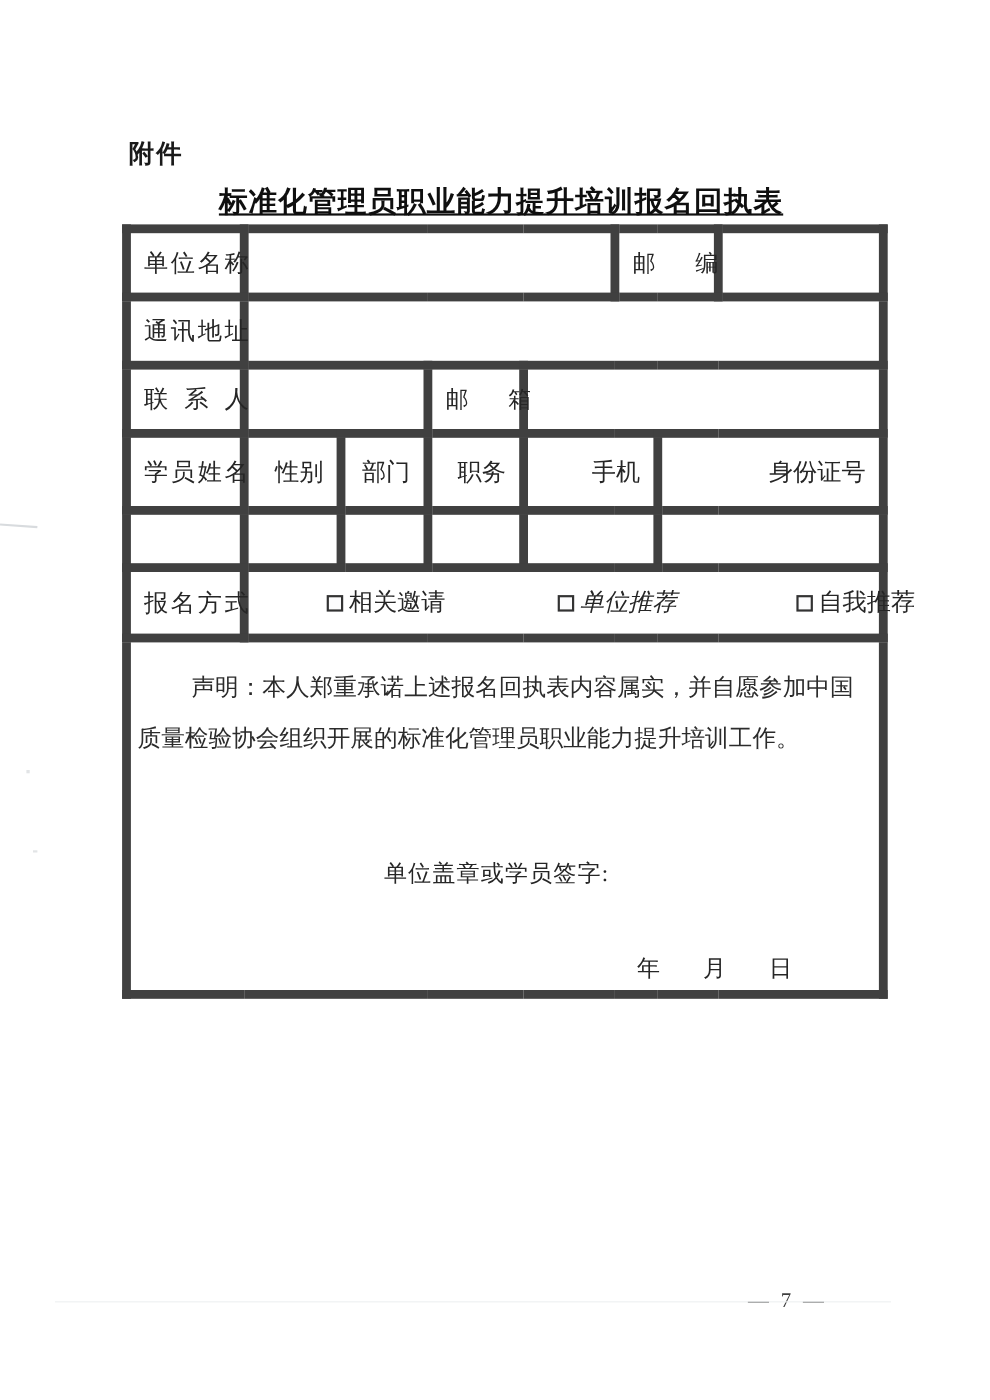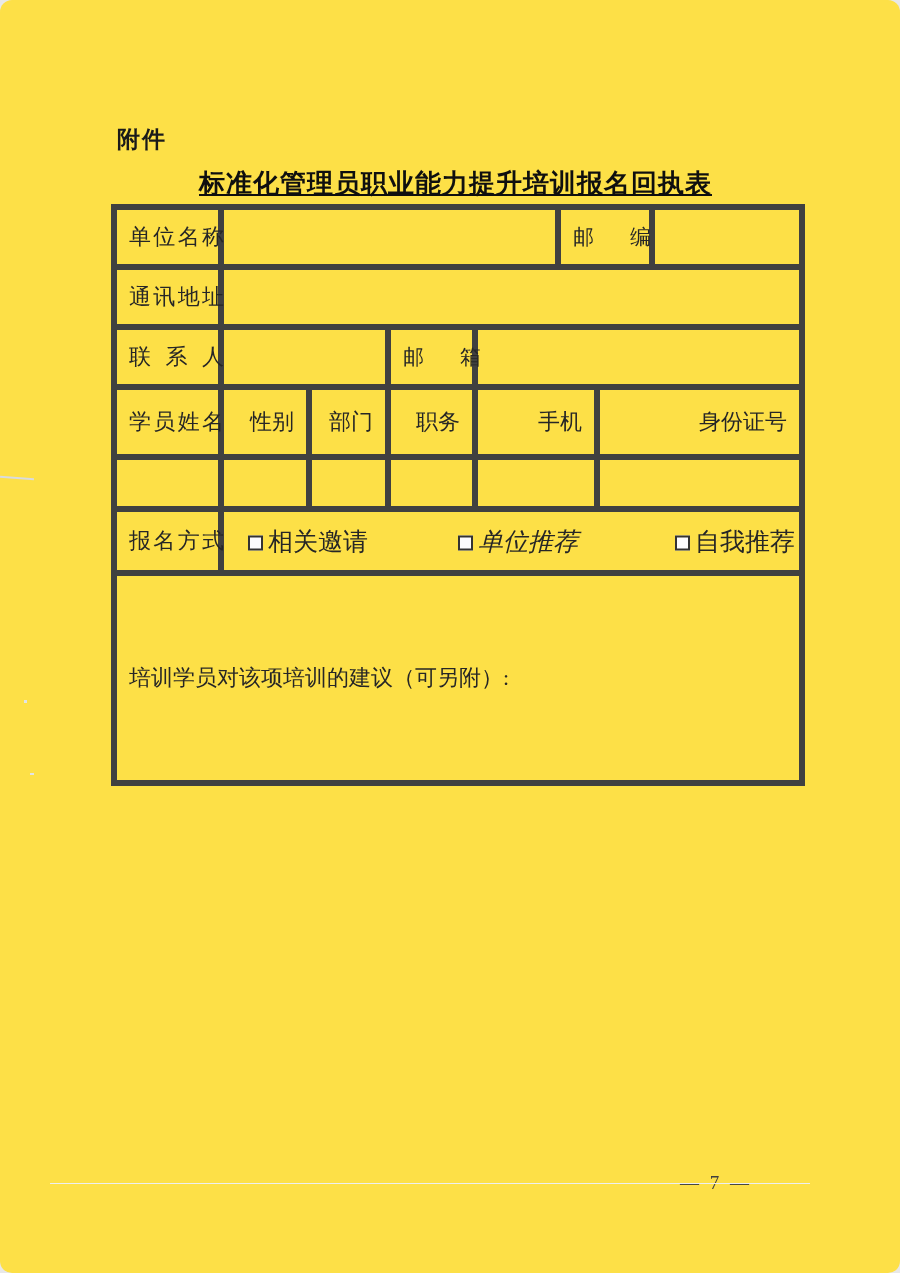--- a/index.html
+++ b/index.html
@@ -1,25 +1,24 @@
 <!DOCTYPE html>
 <html><head>
 <meta charset="utf-8">
 <style>
   * { margin: 0; padding: 0; box-sizing: border-box; }
   html, body { background: #e8e8e8; }
   .page {
     position: relative;
     width: 900px;
     height: 1273px;
-    background: #fde047;
+    background: #ffffff;
     overflow: hidden;
     font-family: "Liberation Serif", "DejaVu Serif", serif;
     color: #2e2e2e;
-    border-radius: 12px;
   }
   .attachment {
     position: absolute;
     left: 117px; top: 124px;
     font-family: "DejaVu Sans", "Liberation Sans", sans-serif;
     font-weight: bold;
     font-size: 23px;
     color: #1a1a1a;
     letter-spacing: 2px;
   }
@@ -36,21 +35,21 @@
     text-decoration: underline;
   }
   table.form {
     position: absolute;
     left: 111px; top: 204px;
     width: 689px;
     border-collapse: collapse;
     table-layout: fixed;
   }
   table.form td {
-    border: 6px solid #404040;
+    border: 8px solid #404040;
     font-size: 22px;
     color: #262626;
     vertical-align: middle;
     padding: 12px;
   }
   td.label-cell { padding-left: 8px; }
   .jlabel {
     display: inline-block;
     width: 95px;
     text-align: justify;
@@ -64,22 +63,23 @@
     text-align-last: justify;
     font-size: 21px;
   }
   td.header-cell { text-align: right; font-size: 21px; }
   td.options-cell { position: relative; }
   .option {
     position: absolute;
     top: 50%;
     transform: translateY(-50%);
     white-space: nowrap;
-    font-size: 25px;
+    font-size: 22px;
     color: #262626;
+    margin-left: 47px;
   }
   .opt-1 { left: 24px; }
   .opt-2 { left: 234px; font-style: italic; }
   .opt-3 { left: 451px; }
   .checkbox {
     display: inline-block;
     width: 15px; height: 15px;
     border: 2px solid #333;
     vertical-align: -1px;
     margin-right: 5px;
@@ -192,22 +192,33 @@
       <td colspan="2"></td>
     </tr>
     <tr style="height:64px">
       <td class="label-cell"><span class="jlabel">报名方式</span></td>
       <td colspan="7" class="options-cell">
         <span class="option opt-1"><span class="checkbox"></span><span>相关邀请</span></span>
         <span class="option opt-2"><span class="checkbox"></span><span>单位推荐</span></span>
         <span class="option opt-3"><span class="checkbox"></span><span>自我推荐</span></span>
       </td>
     </tr>
-    <tr style="height:210px">
-      <td colspan="8" class="suggestion-cell"><span>培训学员对该项培训的建议（可另附）:</span></td>
+    <tr style="height:324px">
+      <td colspan="8" class="declaration-cell">
+        <div class="decl-par">
+          <div class="decl-line-1">声明：本人郑重承诺上述报名回执表内容属实，并自愿参加中国</div>
+          <div class="decl-line-2">质量检验协会组织开展的标准化管理员职业能力提升培训工作。</div>
+        </div>
+        <div class="signature-line">单位盖章或学员签字:</div>
+        <div class="date-line">
+          <span>年</span>
+          <span>月</span>
+          <span>日</span>
+        </div>
+      </td>
     </tr>
   </tbody>
     </table>
 
   <div class="page-number">— 7 —</div>
 
   <div class="scratch-left"></div>
   <div class="speck-1"></div>
   <div class="speck-2"></div>
   <div class="scan-line-bottom"></div>

